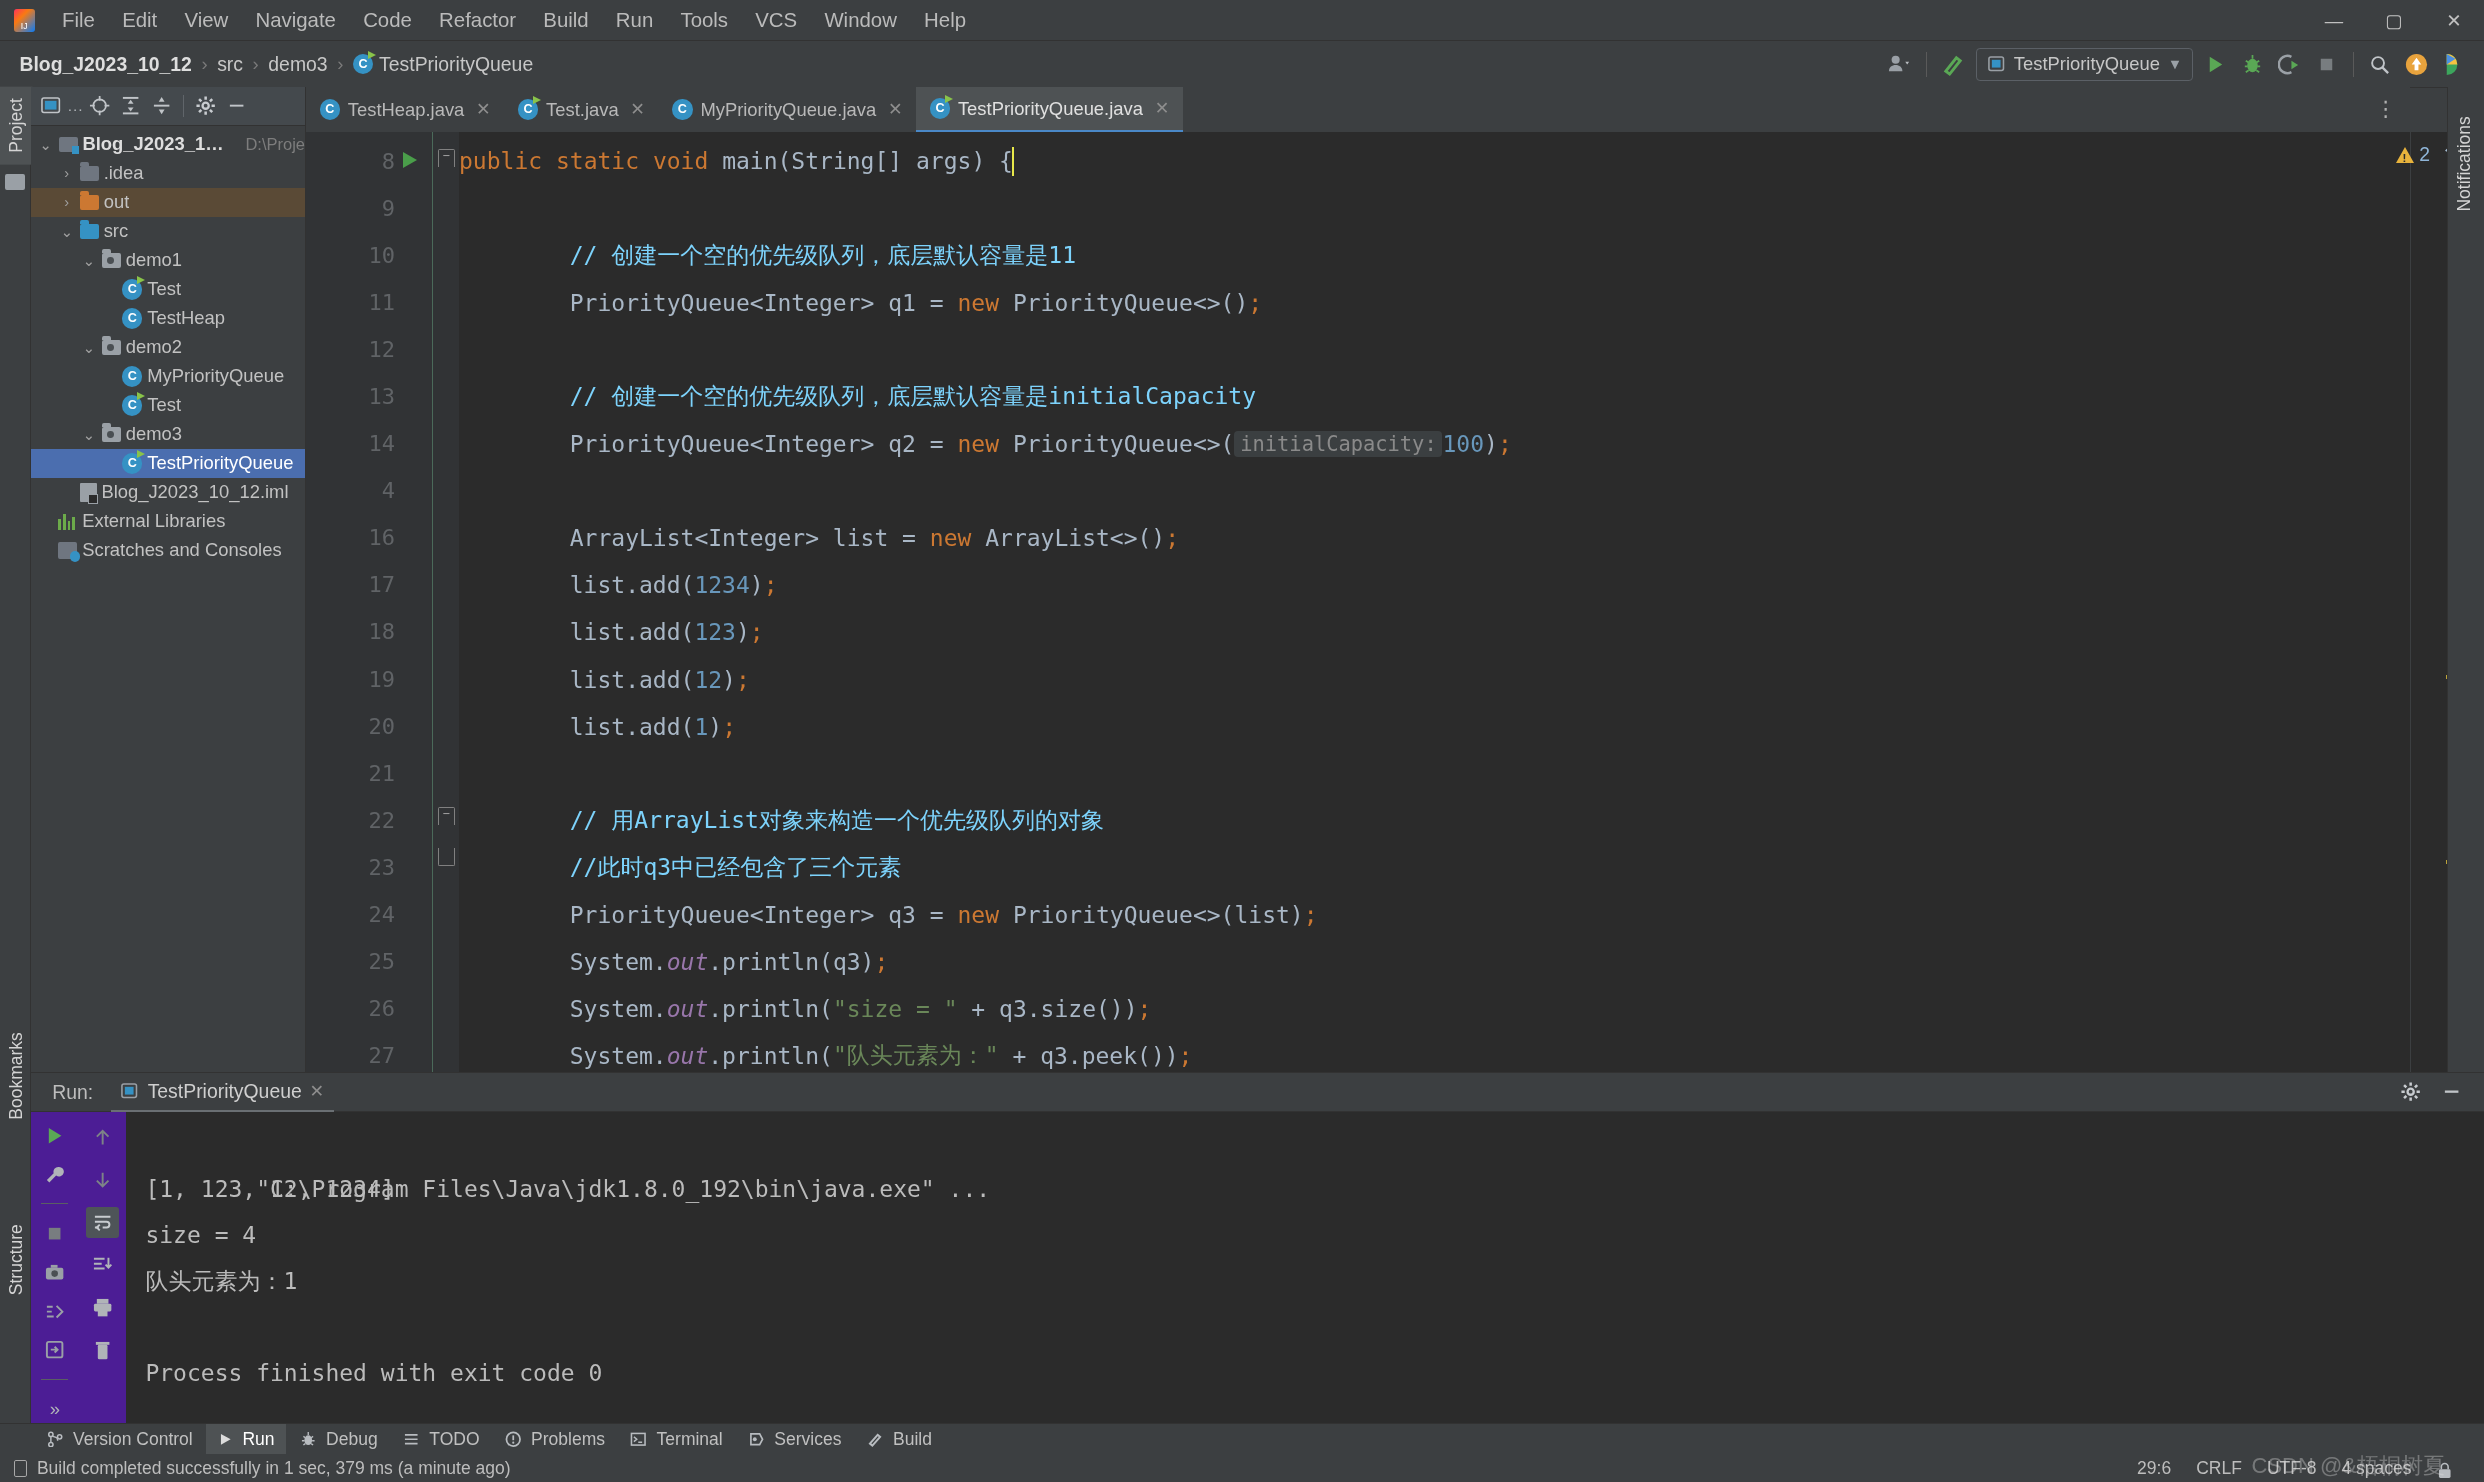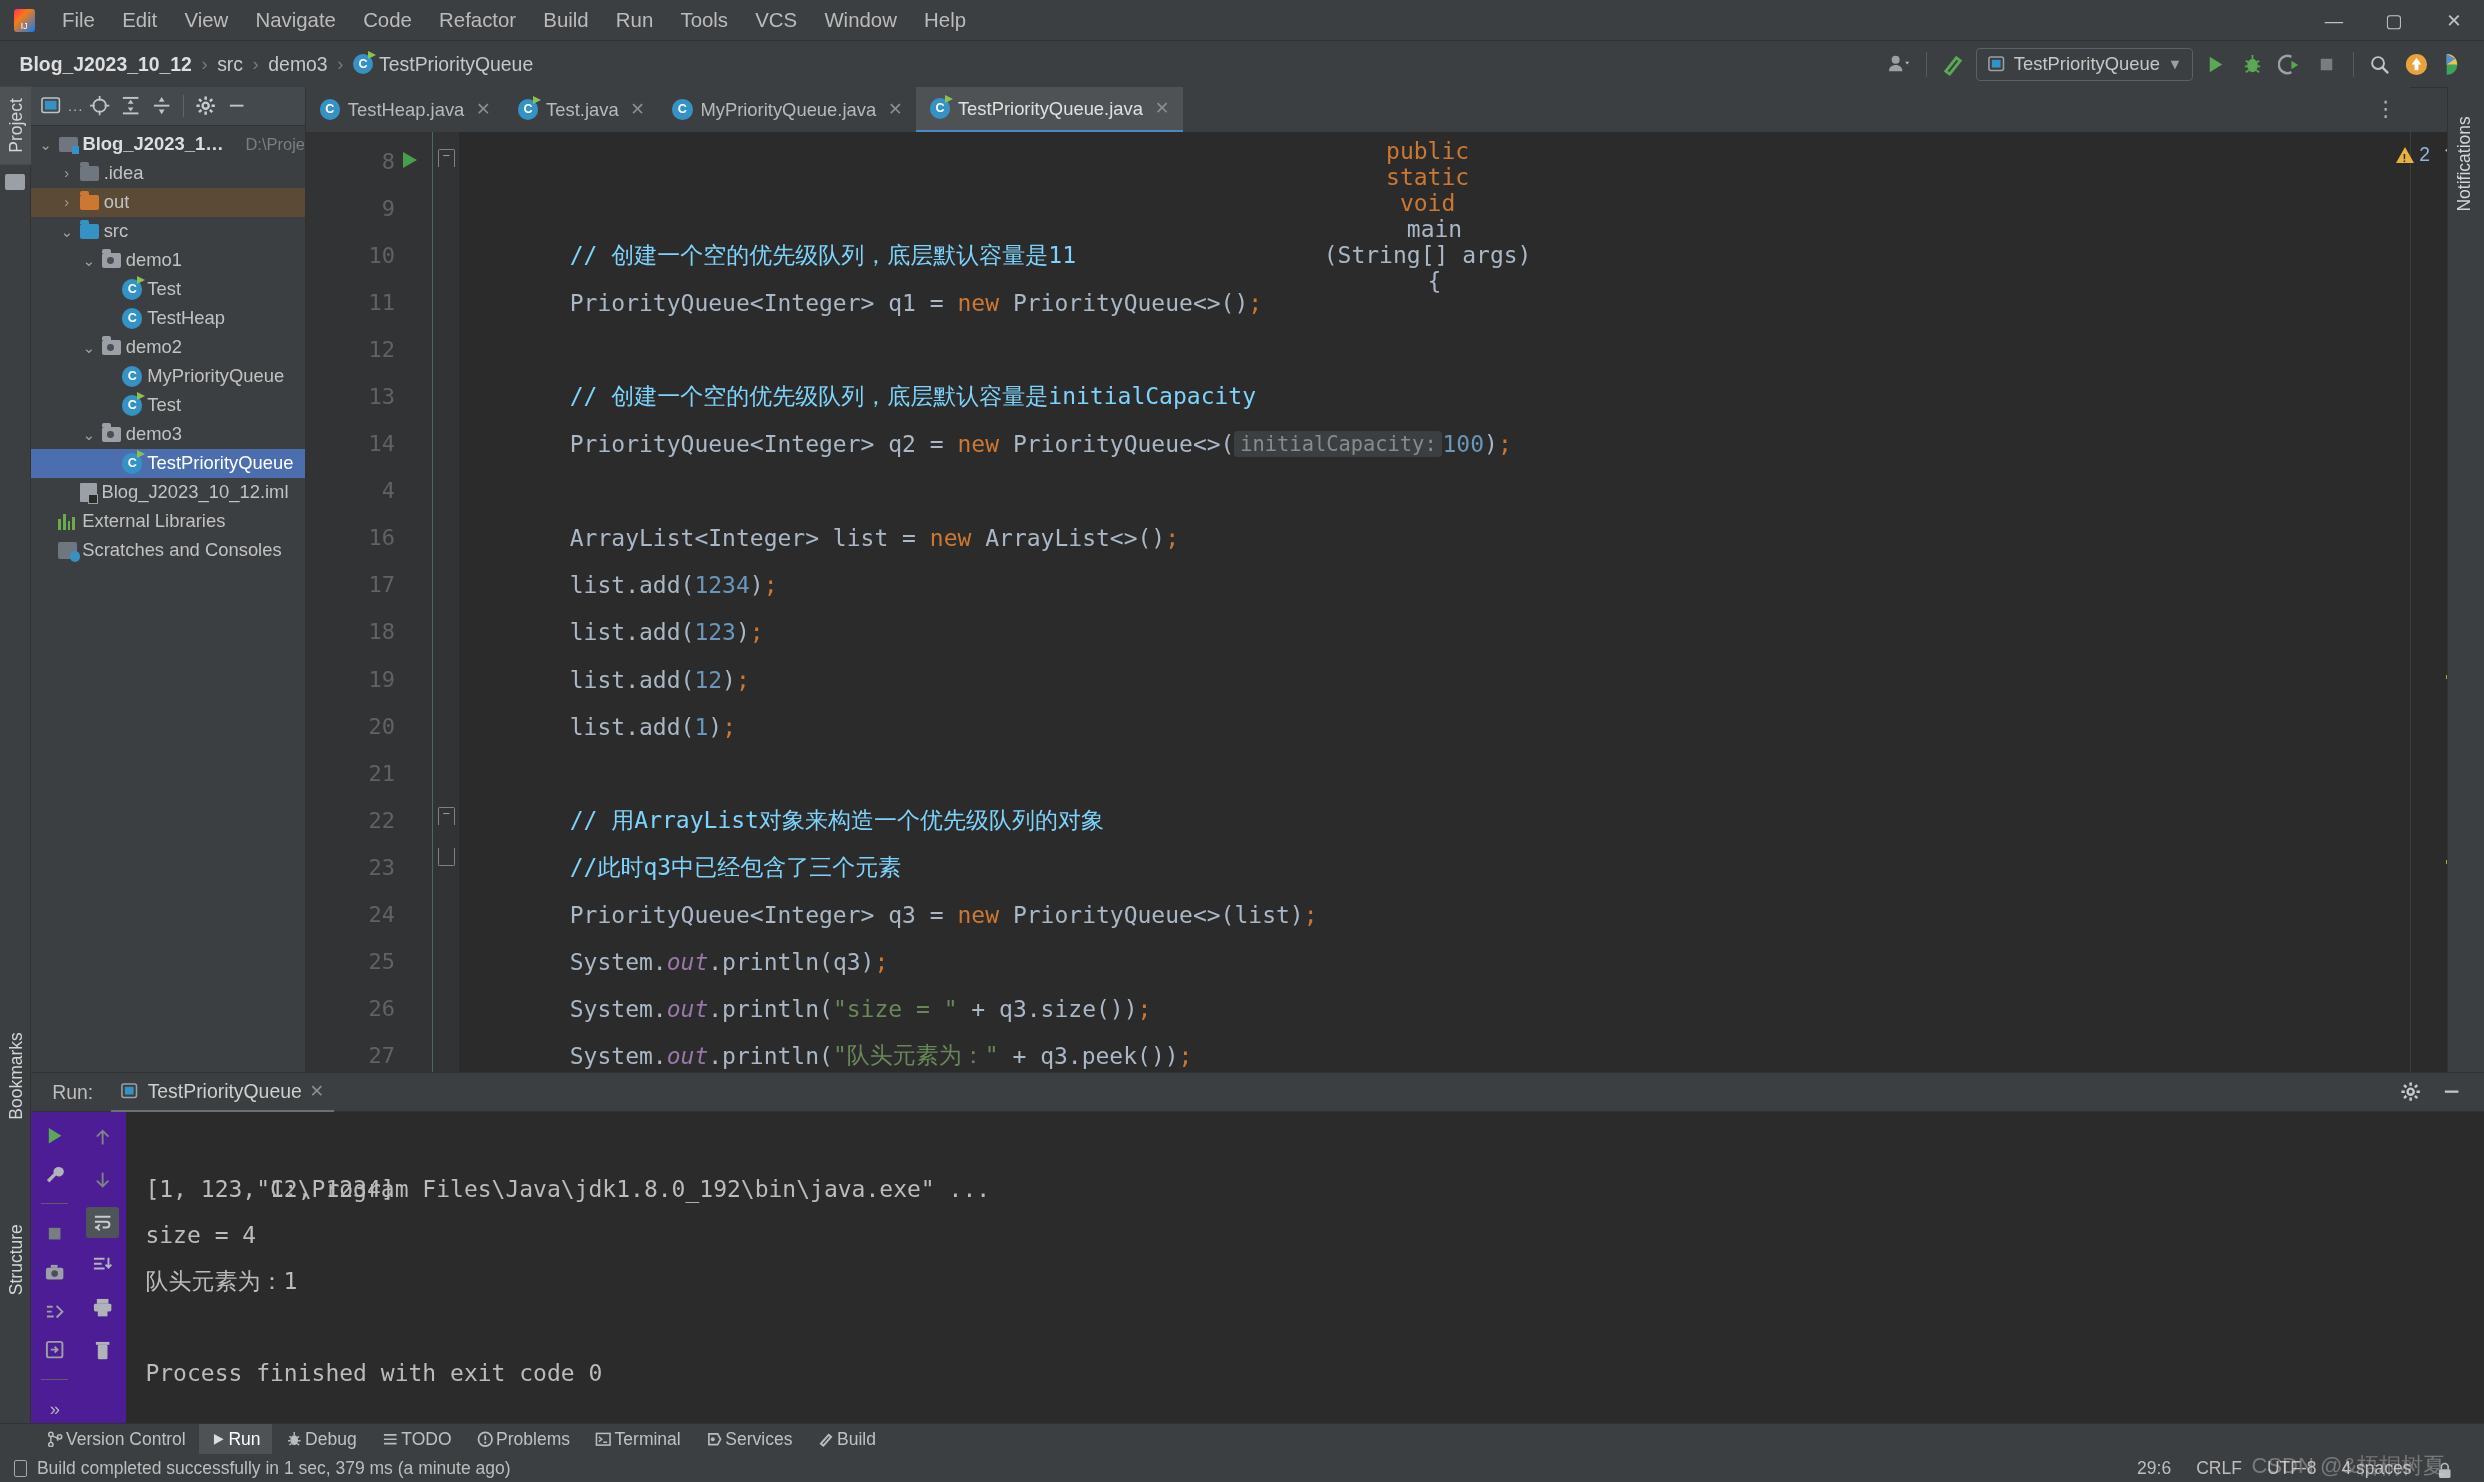--- a/index.html
+++ b/index.html
@@ -244,21 +244,21 @@
     height: 46px; line-height: 46px; padding-left: 19.4px; white-space: pre;
   }
 
   
   .bottombar {
     position: absolute; left: 0; right: 0; bottom: 29px; height: 31px;
     background: #3c3f41; border-top: 1px solid #323232;
     display: flex; align-items: center; padding-left: 35px; gap: 1.9px;
   }
   .bb-item {
-    display: flex; align-items: center; gap: 3px; font-size: 17.5px; color: #c0c0c0;
+    display: flex; align-items: center; gap: 10px; font-size: 17.5px; color: #c0c0c0;
     height: 31px; padding: 0 11.6px;
   }
   .bb-item.active { background: #4e5254; color:#fff; }
 
   
   .statusbar {
     position: absolute; left: 0; right: 0; bottom: 0; height: 29px;
     background: #3c3f41; display: flex; align-items: center;
     font-size: 17.5px; color: #bdbdbd; padding-left: 13.6px;
   }
@@ -555,21 +555,21 @@
   </div>
 
   <div class="editor">
     <div class="gutter"></div>
     <div class="fold-col"></div>
     <div class="vline"></div>
     <div id="editor-lines">
         <div class="lnum" style="top: 5.8px;">8</div>
         <div class="gutter-run" style="top: 20.4px;"></div>
         <div class="foldmark open" style="top: 16.5px;">−</div>
-        <div class="cline" style="position: absolute; left: 153px; right: 0px; top: 5.8px; flex-direction: column;"><span class="kw">public </span><span class="kw">static </span><span class="kw">void </span><span class="txt">main</span><span class="txt">(String[] args) </span><span class="brc">{</span><span class="cursor"></span></div>
+        <div class="cline" style="position: absolute; left: 153px; right: 0px; top: 5.8px;"><span class="kw">public </span><span class="kw">static </span><span class="kw">void </span><span class="txt">main</span><span class="txt">(String[] args) </span><span class="brc">{</span><span class="cursor"></span></div>
         <div class="lnum" style="top: 53px;">9</div>
         <div class="cline" style="position: absolute; left: 153px; right: 0px; top: 53px;"></div>
         <div class="lnum" style="top: 100px;">10</div>
         <div class="cline" style="position: absolute; left: 153px; right: 0px; top: 100px;"><span class="cmt">        // 创建一个空的优先级队列，底层默认容量是11</span></div>
         <div class="lnum" style="top: 147px;">11</div>
         <div class="cline" style="position: absolute; left: 153px; right: 0px; top: 147px;"><span class="txt">        PriorityQueue&lt;Integer&gt; q1 = </span><span class="kw">new </span><span class="txt">PriorityQueue&lt;&gt;()</span><span class="semi">;</span></div>
         <div class="lnum" style="top: 194px;">12</div>
         <div class="cline" style="position: absolute; left: 153px; right: 0px; top: 194px;"></div>
         <div class="lnum" style="top: 241px;">13</div>
         <div class="cline" style="position: absolute; left: 153px; right: 0px; top: 241px;"><span class="cmt">        // 创建一个空的优先级队列，底层默认容量是initialCapacity</span></div>

